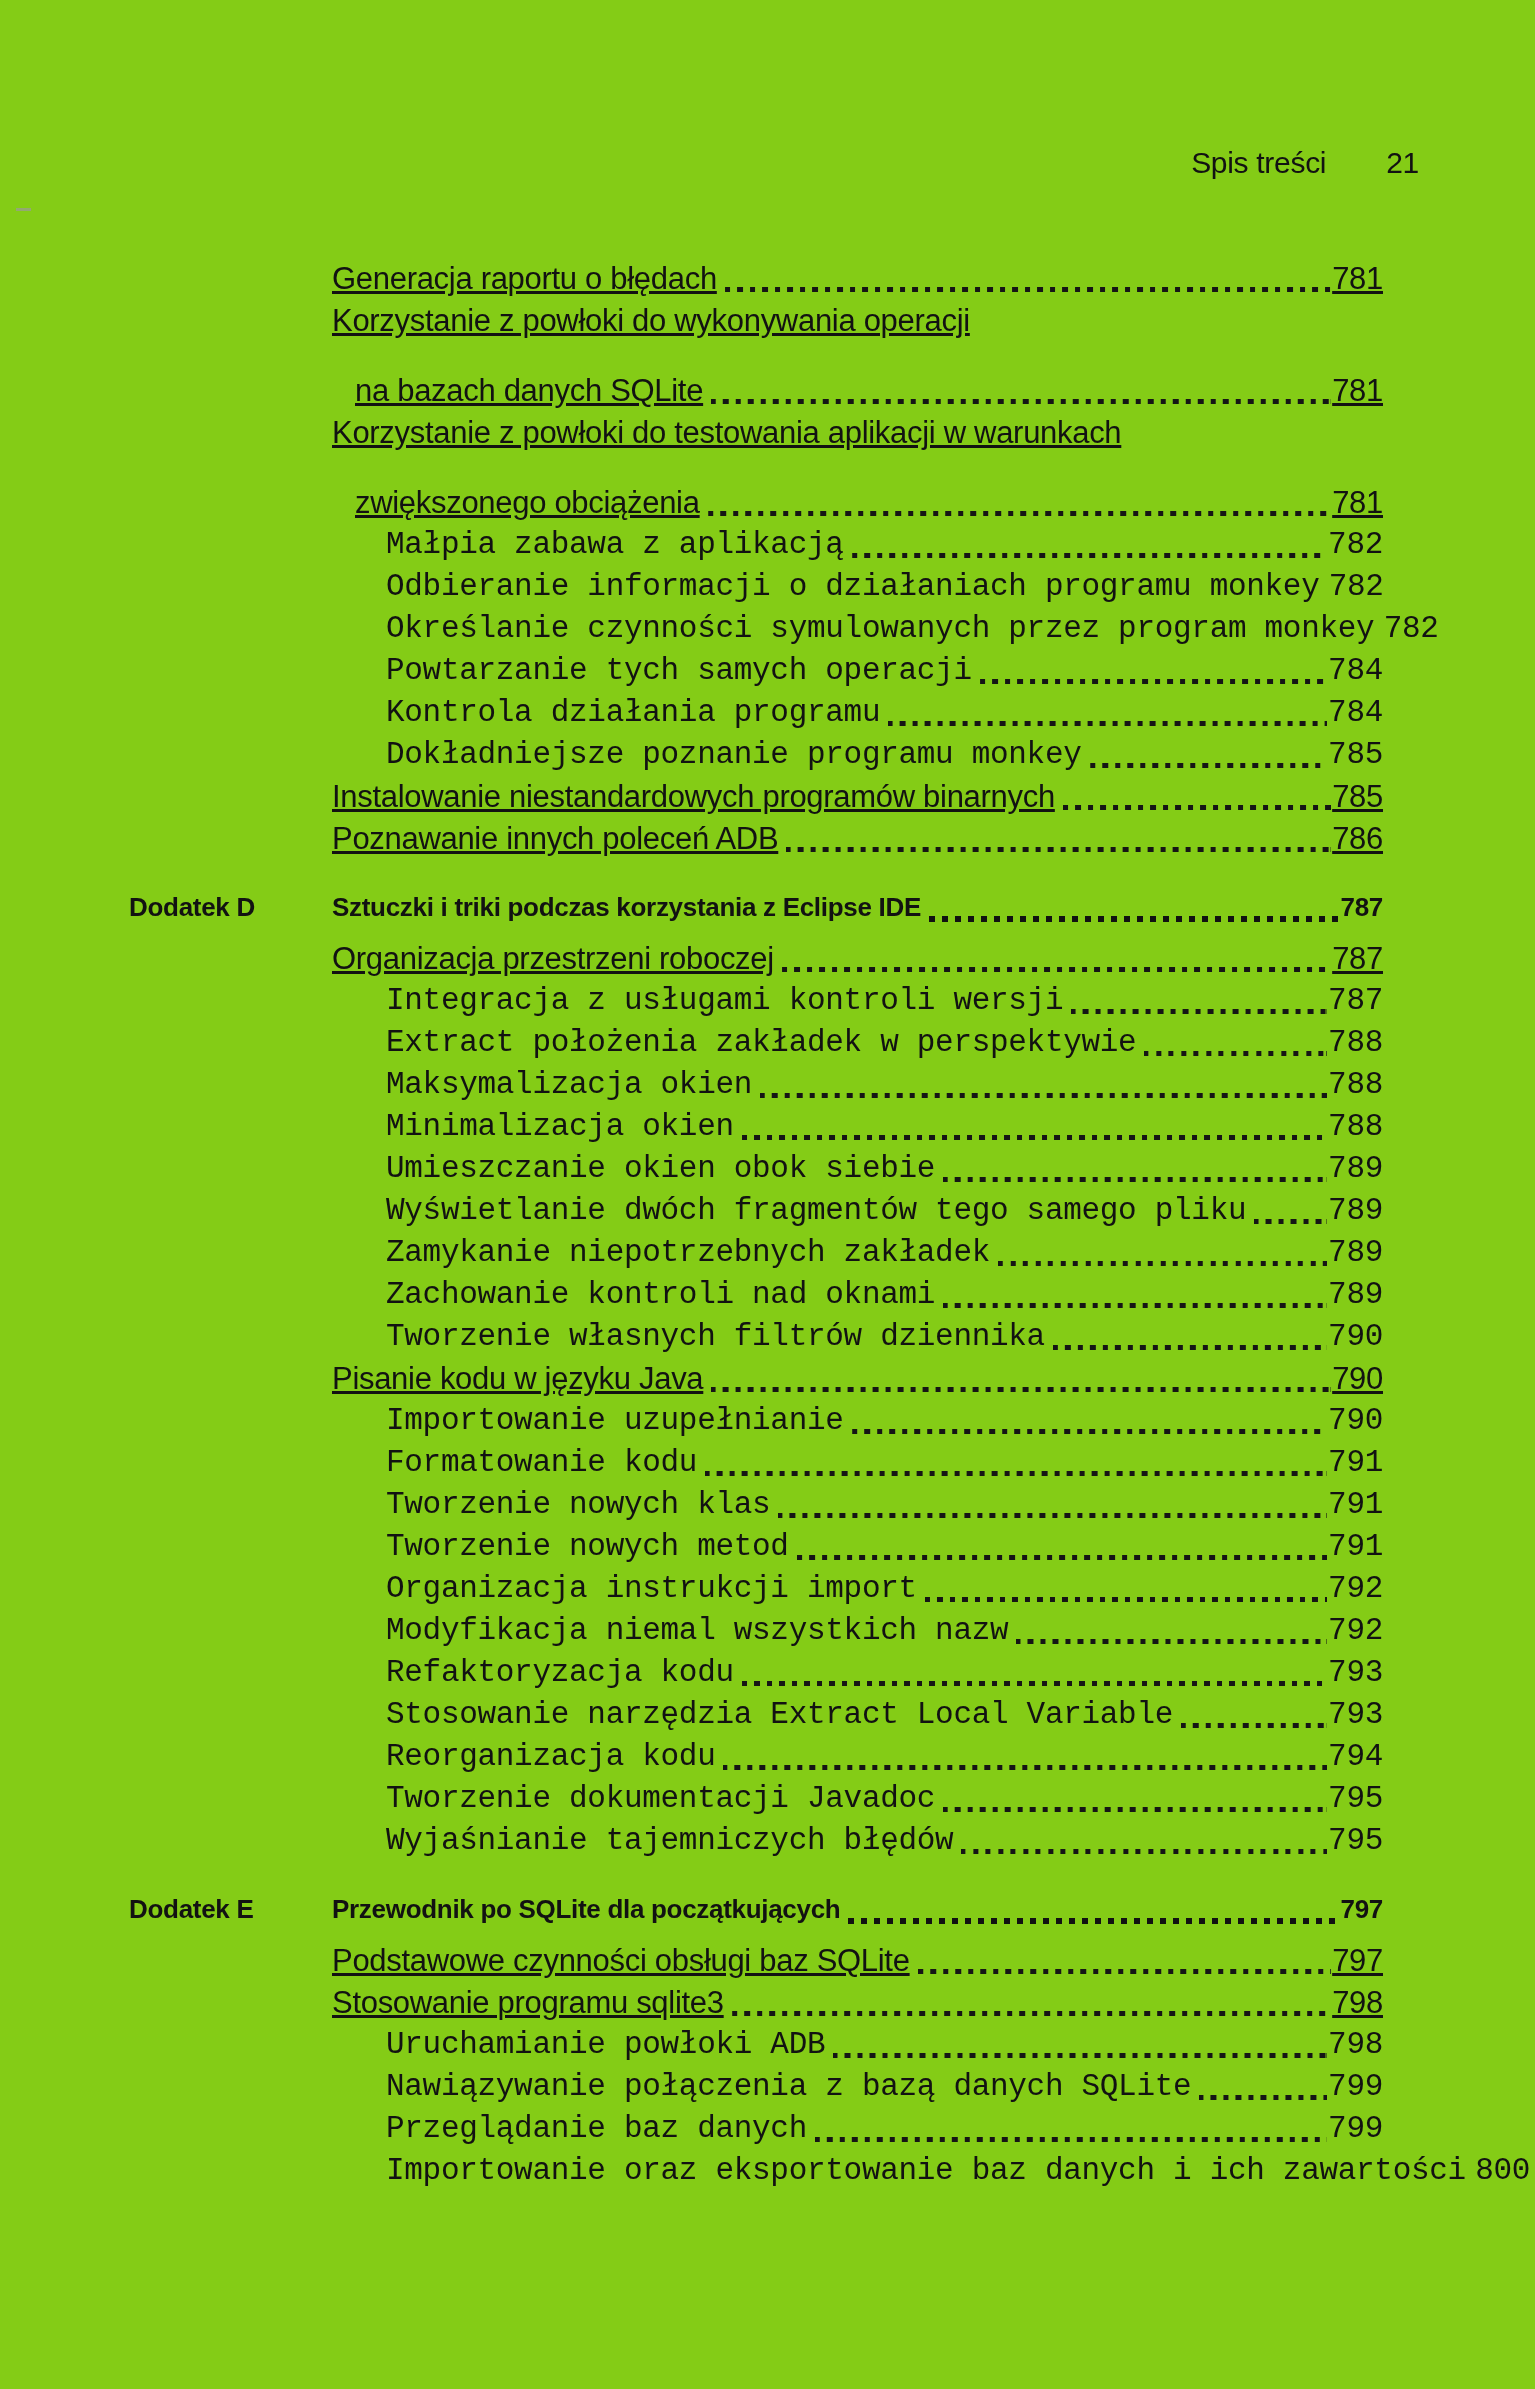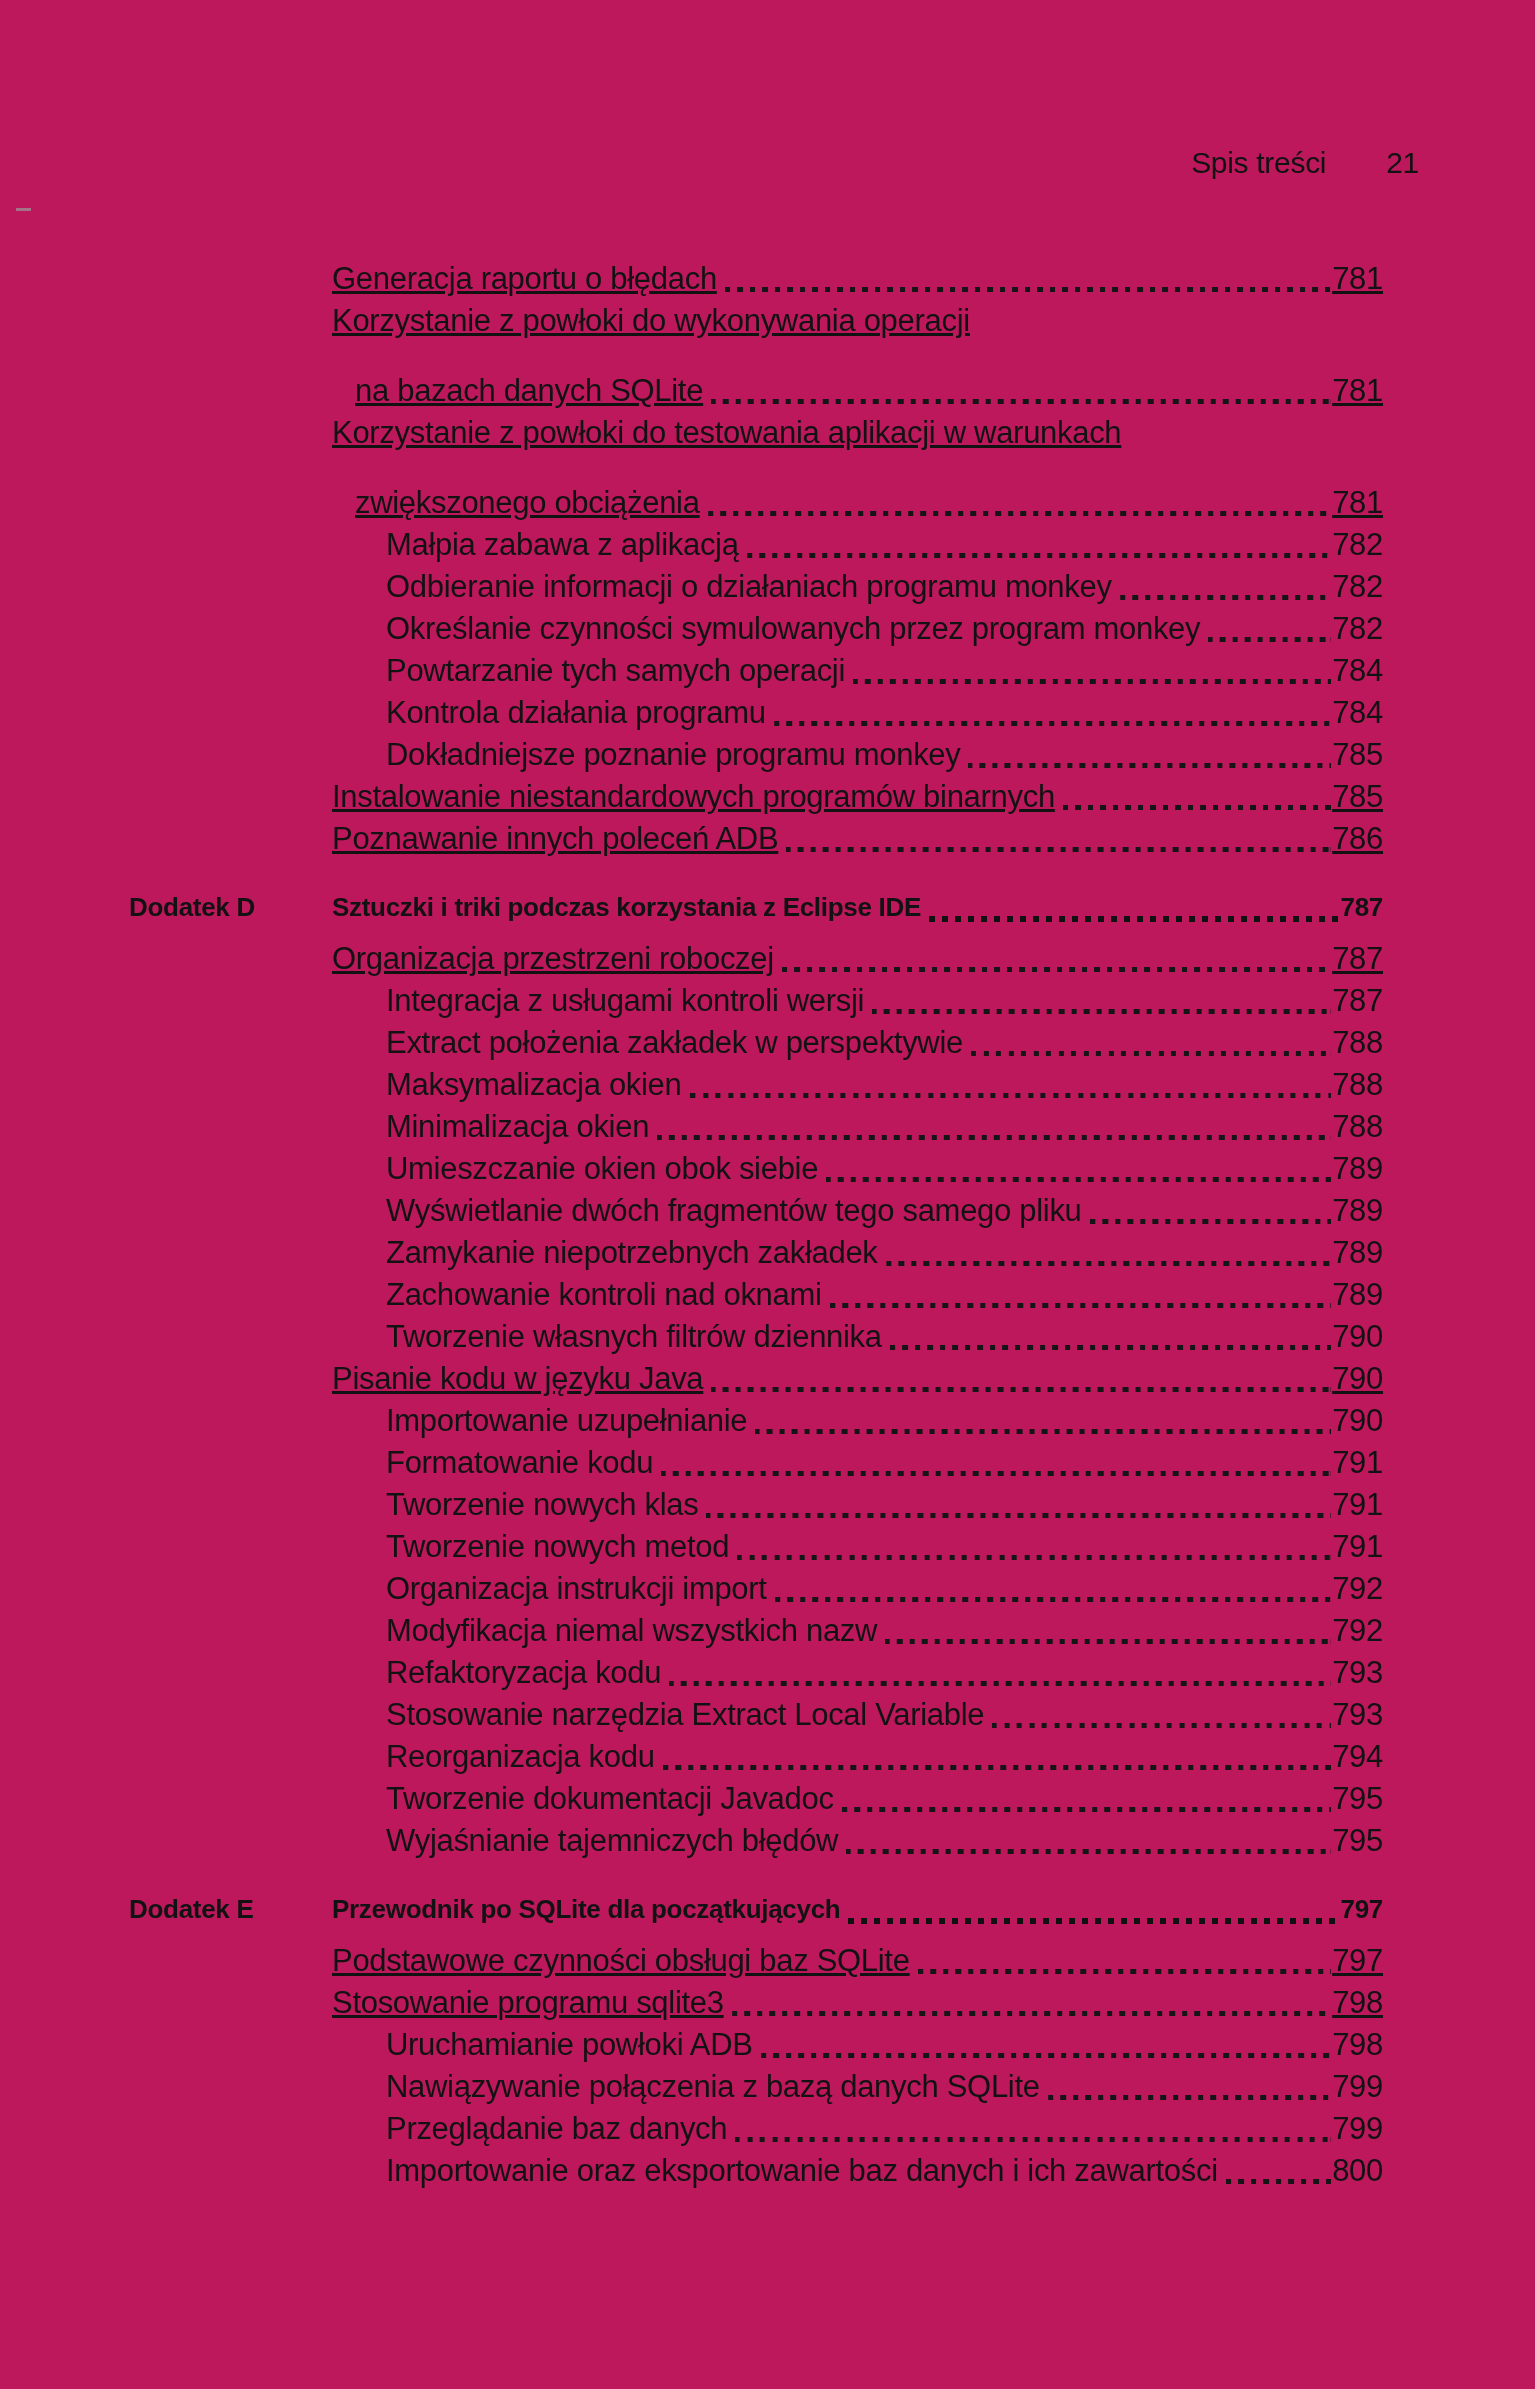--- a/index.html
+++ b/index.html
@@ -1,19 +1,19 @@
 <!DOCTYPE html>
 <html style="font-size:10.5px"><head>
 <meta charset="utf-8">
 <style>
   html,body{margin:0;padding:0;background:#e8e8e8;}
   .page{
     position:relative;
     width:1535px;height:2389px;
-    background:#be185d;
+    background:#84cc16;
     overflow:hidden;
     font-family:"Liberation Sans", sans-serif;
     color:#121212;
     box-sizing:border-box;
   }
   
   .header{
     margin-top:146px;
     margin-right:116px;
     text-align:right;
@@ -29,21 +29,21 @@
   .toc{
     margin-top:78px;
     margin-right:152px; 
   }
   .entry{font-size:31px;letter-spacing:-0.3px;}
   .entry .line{
     display:flex;align-items:baseline;
     line-height:42px;white-space:nowrap;
   }
   .entry.level1{padding-left:332px;text-decoration:underline;}
-  .entry.level2{padding-left:386px;}
+  .entry.level2{padding-left:386px;font-family:Liberation Mono, monospace;}
   .entry .line.cont{padding-left:23px;margin-top:28px;}
   
   .leader{
     flex:1 1 auto;
     align-self:flex-end;
     height:5.3px;
     margin:0 1.3px 8px 8px;
     background:repeating-linear-gradient(90deg,#151515 0 5.3px,transparent 5.3px 12.5px);
     background-position:right bottom;
     min-width:0;

